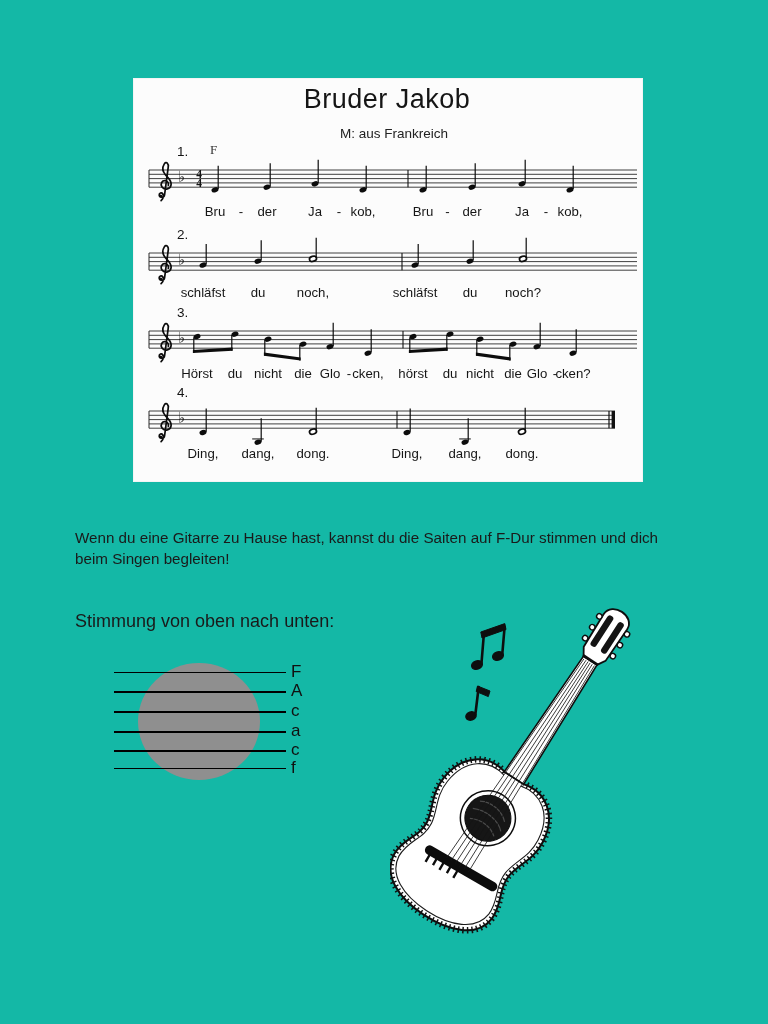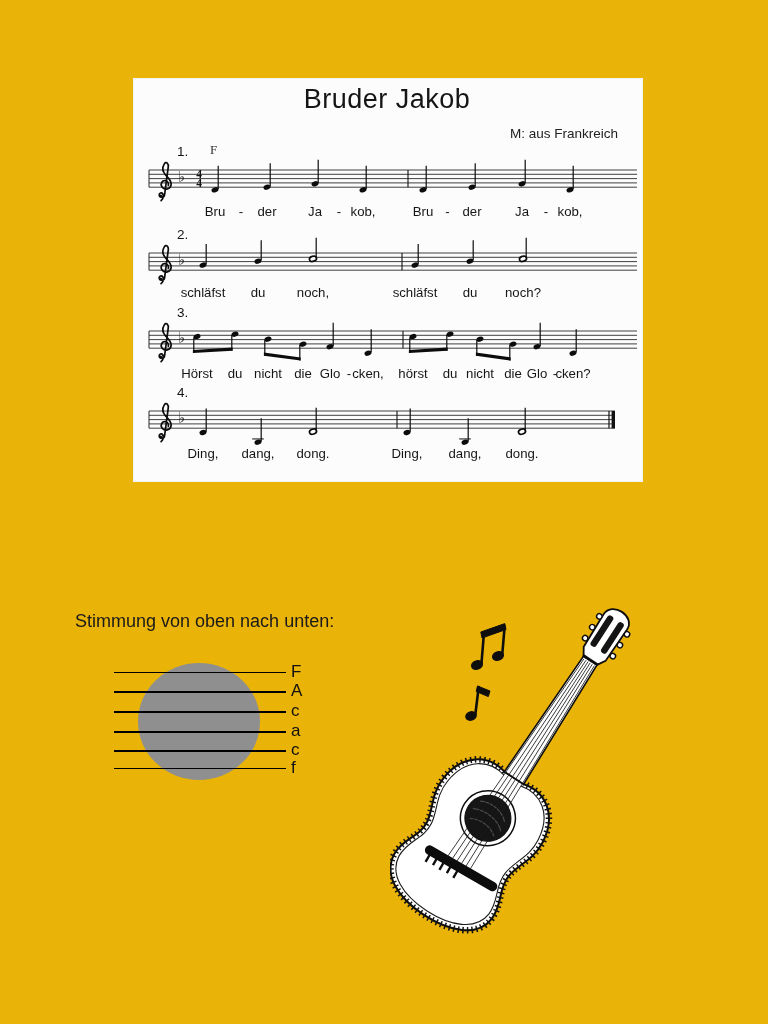--- a/index.html
+++ b/index.html
@@ -1,21 +1,21 @@
 <!DOCTYPE html>
 <html><head>
 <meta charset="utf-8">
 <style>
   html,body{margin:0;padding:0;background:#fff;}
-  .page{position:relative;width:768px;height:1024px;background:#eab308;overflow:hidden;
+  .page{position:relative;width:768px;height:1024px;background:#14b8a6;overflow:hidden;
         font-family:"Liberation Sans",sans-serif;color:#161616;}
   .abs{position:absolute;}
   .scan-bg{left:133px;top:78px;width:508px;height:402px;background:#fcfcfc;border:1px solid #f4f4f4;}
   .title{top:84px;left:134px;width:506px;text-align:center;font-size:27px;letter-spacing:.5px;color:#151515;}
-  .credit{top:126px;left:340px;width:278px;text-align:right;font-size:13.5px;color:#222;}
+  .credit{top:126px;left:340px;width:278px;font-size:13.5px;color:#222;}
   .score-svg{left:0;top:0;width:768px;height:500px;}
   .para{left:75px;top:527px;width:648px;font-size:15.2px;line-height:21px;color:#1a1a1a;}
   .heading{left:75px;top:611px;font-size:18px;color:#1a1a1a;}
   .tuning{left:0;top:0;}
   .circle{left:138px;top:663px;width:122px;height:117px;border-radius:50%;background:#8f8f8f;}
   .tline{left:114px;width:172px;background:#000;}
   .tl1{top:672px;height:1.2px;} .tl2{top:691px;height:1.5px;} .tl3{top:711px;height:1.9px;}
   .tl4{top:731px;height:2.3px;} .tl5{top:750px;height:2.1px;} .tl6{top:768px;height:1.1px;}
   .tlabel{left:291px;width:26px;font-size:17px;color:#111;}
   .lb1{top:662px;} .lb2{top:681px;} .lb3{top:701px;} .lb4{top:721px;} .lb5{top:740px;} .lb6{top:758px;}
@@ -184,20 +184,24 @@
       <line x1="459.2" y1="438.95" x2="470.8" y2="438.95" stroke="#111" stroke-width="1"></line>
       <ellipse cx="465" cy="442.175" rx="3.6" ry="2.5" transform="rotate(-18 465 442.175)" fill="#0c0c0c"></ellipse>
       <line x1="468.2" y1="441.375" x2="468.2" y2="418.175" stroke="#0c0c0c" stroke-width="1.2"></line>
       <text x="522" y="458" font-size="13.2" text-anchor="middle" font-family="&quot;Liberation Sans&quot;,sans-serif" fill="#161616">dong.</text>
       <ellipse cx="522" cy="431.64" rx="3.6" ry="2.5" transform="rotate(-18 522 431.64)" fill="#fff" stroke="#0c0c0c" stroke-width="1.7"></ellipse>
       <line x1="525.2" y1="430.84" x2="525.2" y2="407.64" stroke="#0c0c0c" stroke-width="1.2"></line>
       <line x1="609" y1="411" x2="609" y2="428.2" stroke="#111" stroke-width="1.2"></line>
       <rect x="611.6" y="411" width="3.4" height="17.2" fill="#111"></rect>
     </svg>
 
+  <div class="abs para">
+    <div>Wenn du eine Gitarre zu Hause hast, kannst du die Saiten auf F-Dur stimmen und dich</div>
+    <div>beim Singen begleiten!</div>
+  </div>
 
   <div class="abs heading">Stimmung von oben nach unten:</div>
 
   <div class="abs tuning">
     <div class="abs circle"></div>
     <div class="abs tline tl1"></div>
     <div class="abs tline tl2"></div>
     <div class="abs tline tl3"></div>
     <div class="abs tline tl4"></div>
     <div class="abs tline tl5"></div>

